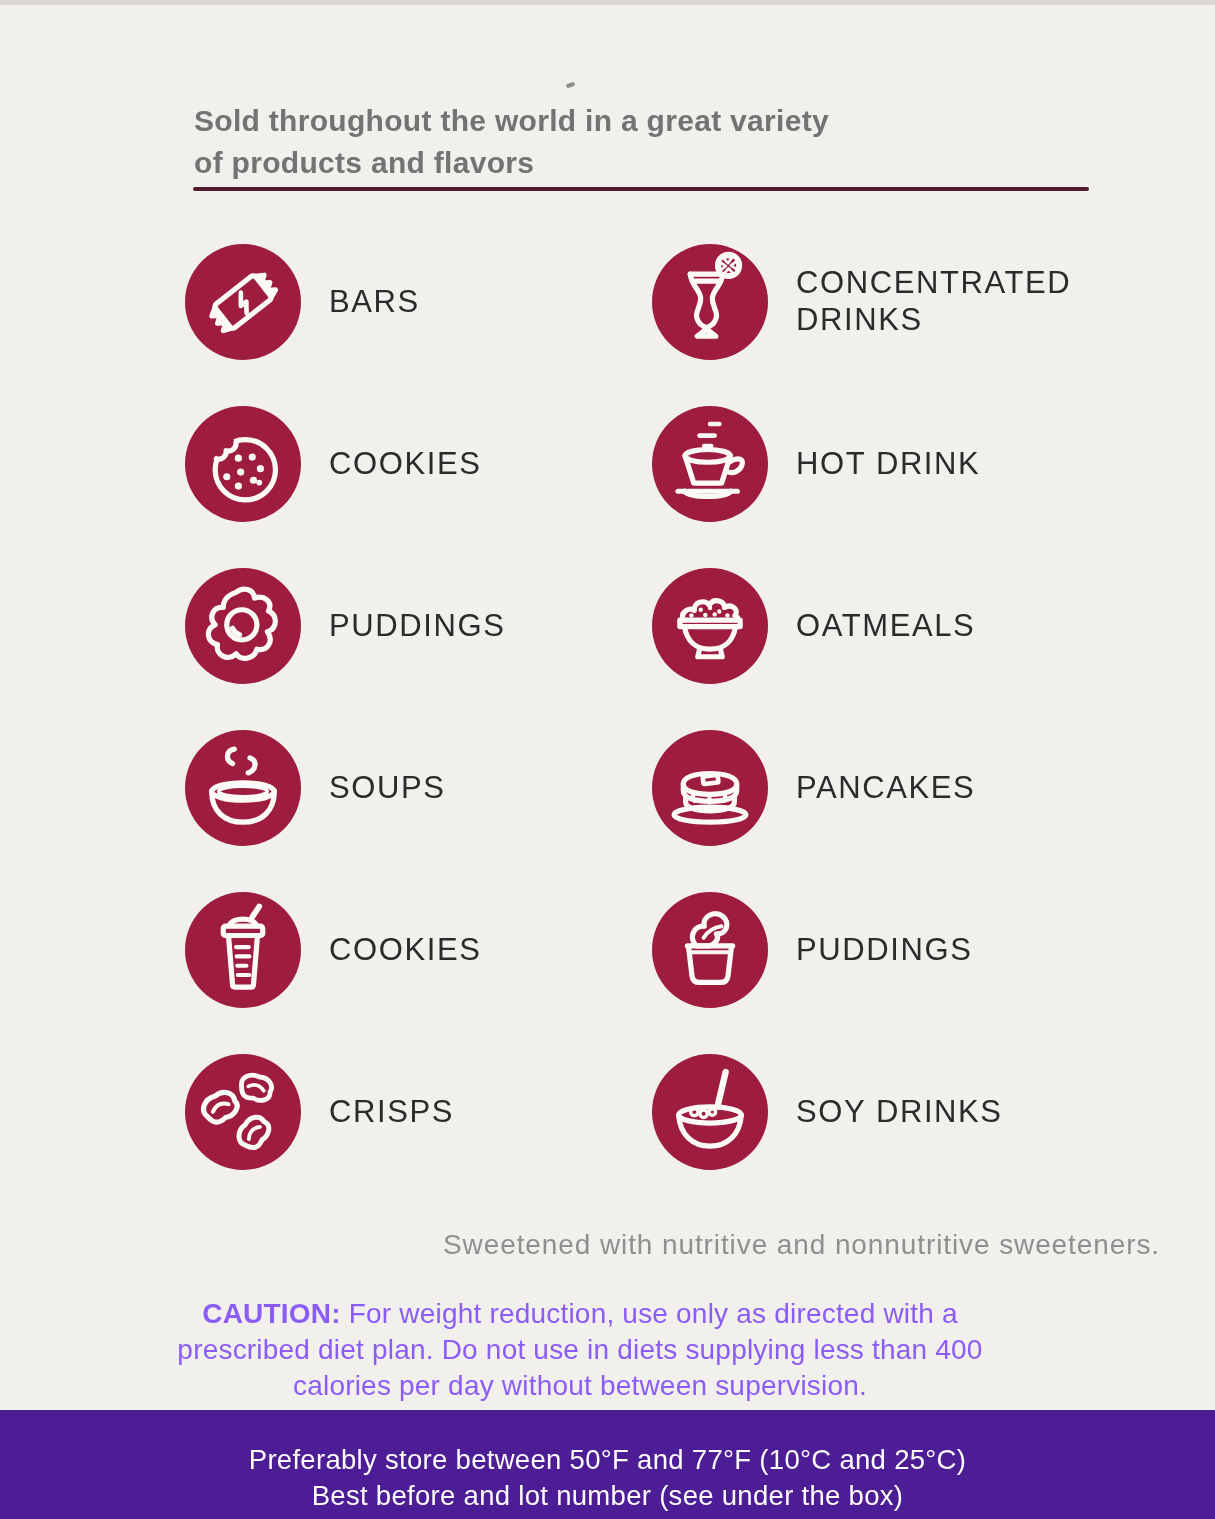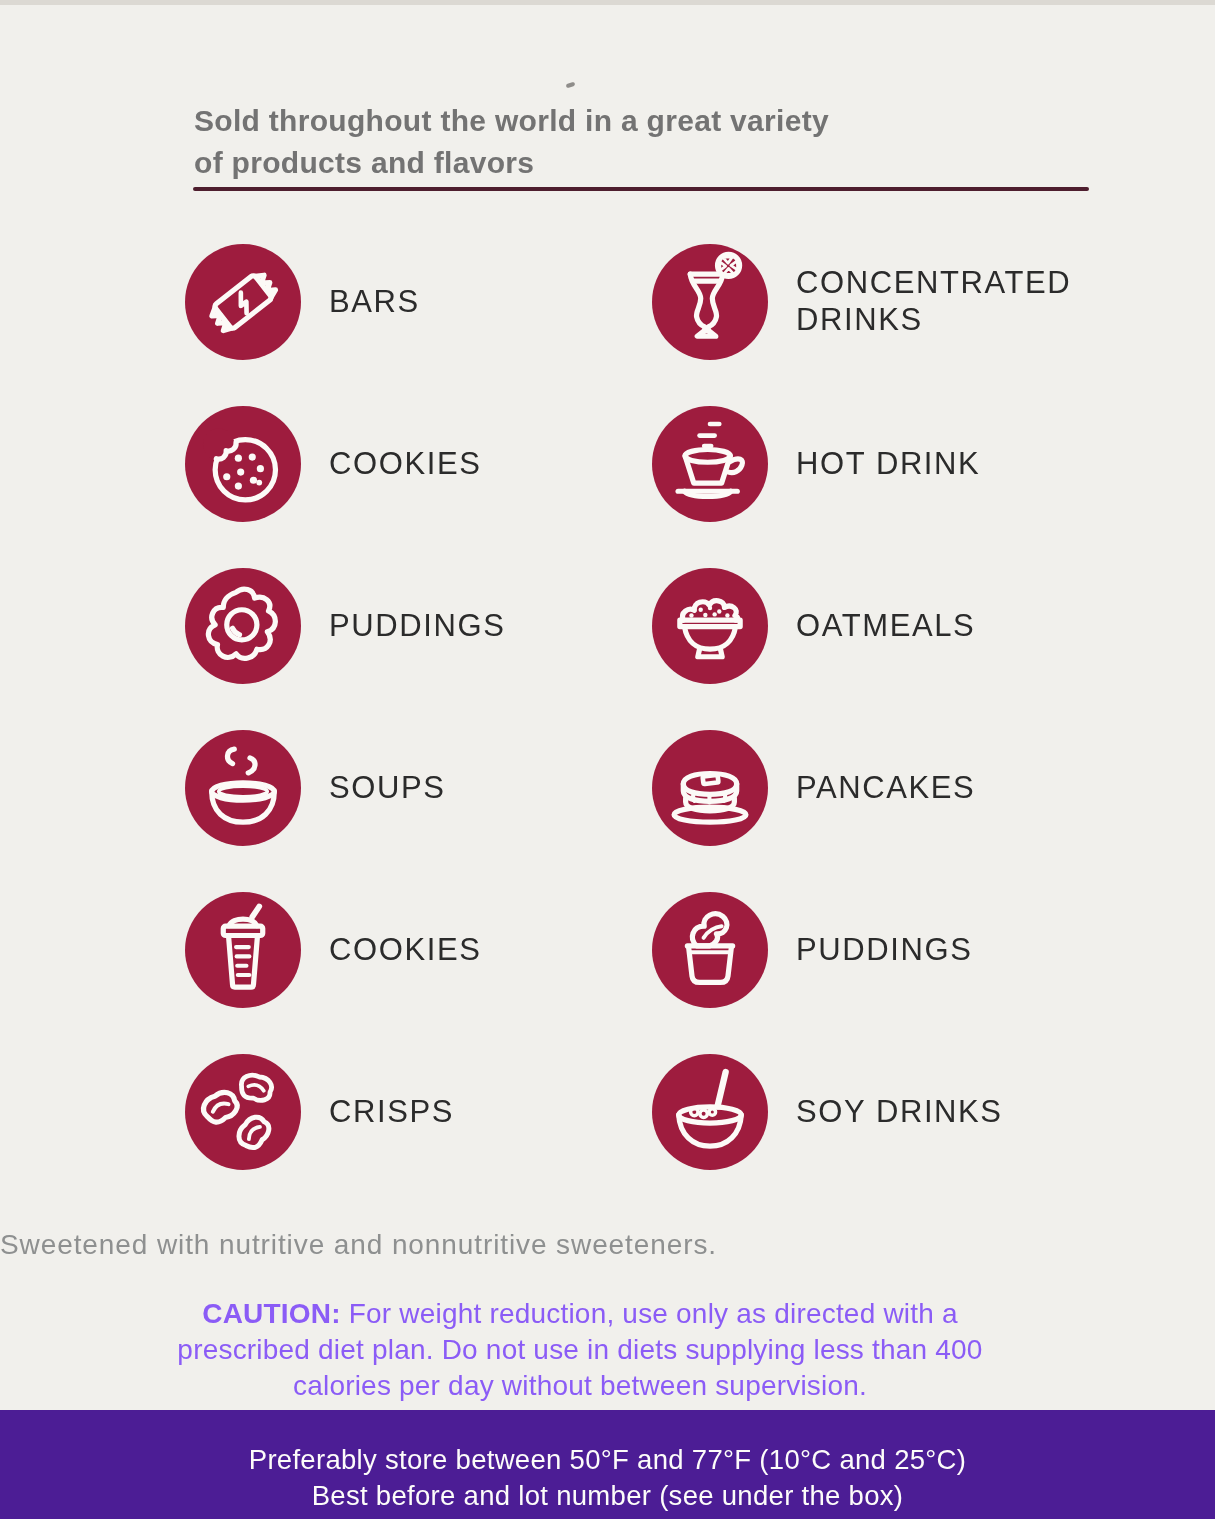--- a/index.html
+++ b/index.html
@@ -33,21 +33,21 @@
   .badge svg { width:116px; height:116px; display:block; }
   .label {
     margin-left:28px;
     font-size:31px; color:#2b2b2b;
     letter-spacing:1.6px; line-height:1.18;
   }
   .col-right .label { max-width:315px; }
 
   .note {
     position:absolute; left:0; top:1229px; width:1160px;
-    text-align:left; font-size:28px; color:#8e9090; letter-spacing:0.9px;
+    text-align:right; font-size:28px; color:#8e9090; letter-spacing:0.9px;
   }
   .caution {
     position:absolute; left:0; top:1296px; width:1160px;
     text-align:center; font-size:28px; color:#8b5cf6;
     line-height:1.28; letter-spacing:0.2px;
   }
   .caution b { font-weight:700; }
 
   .footer {
     position:absolute; left:0; top:1410px; width:100%; height:109px;

